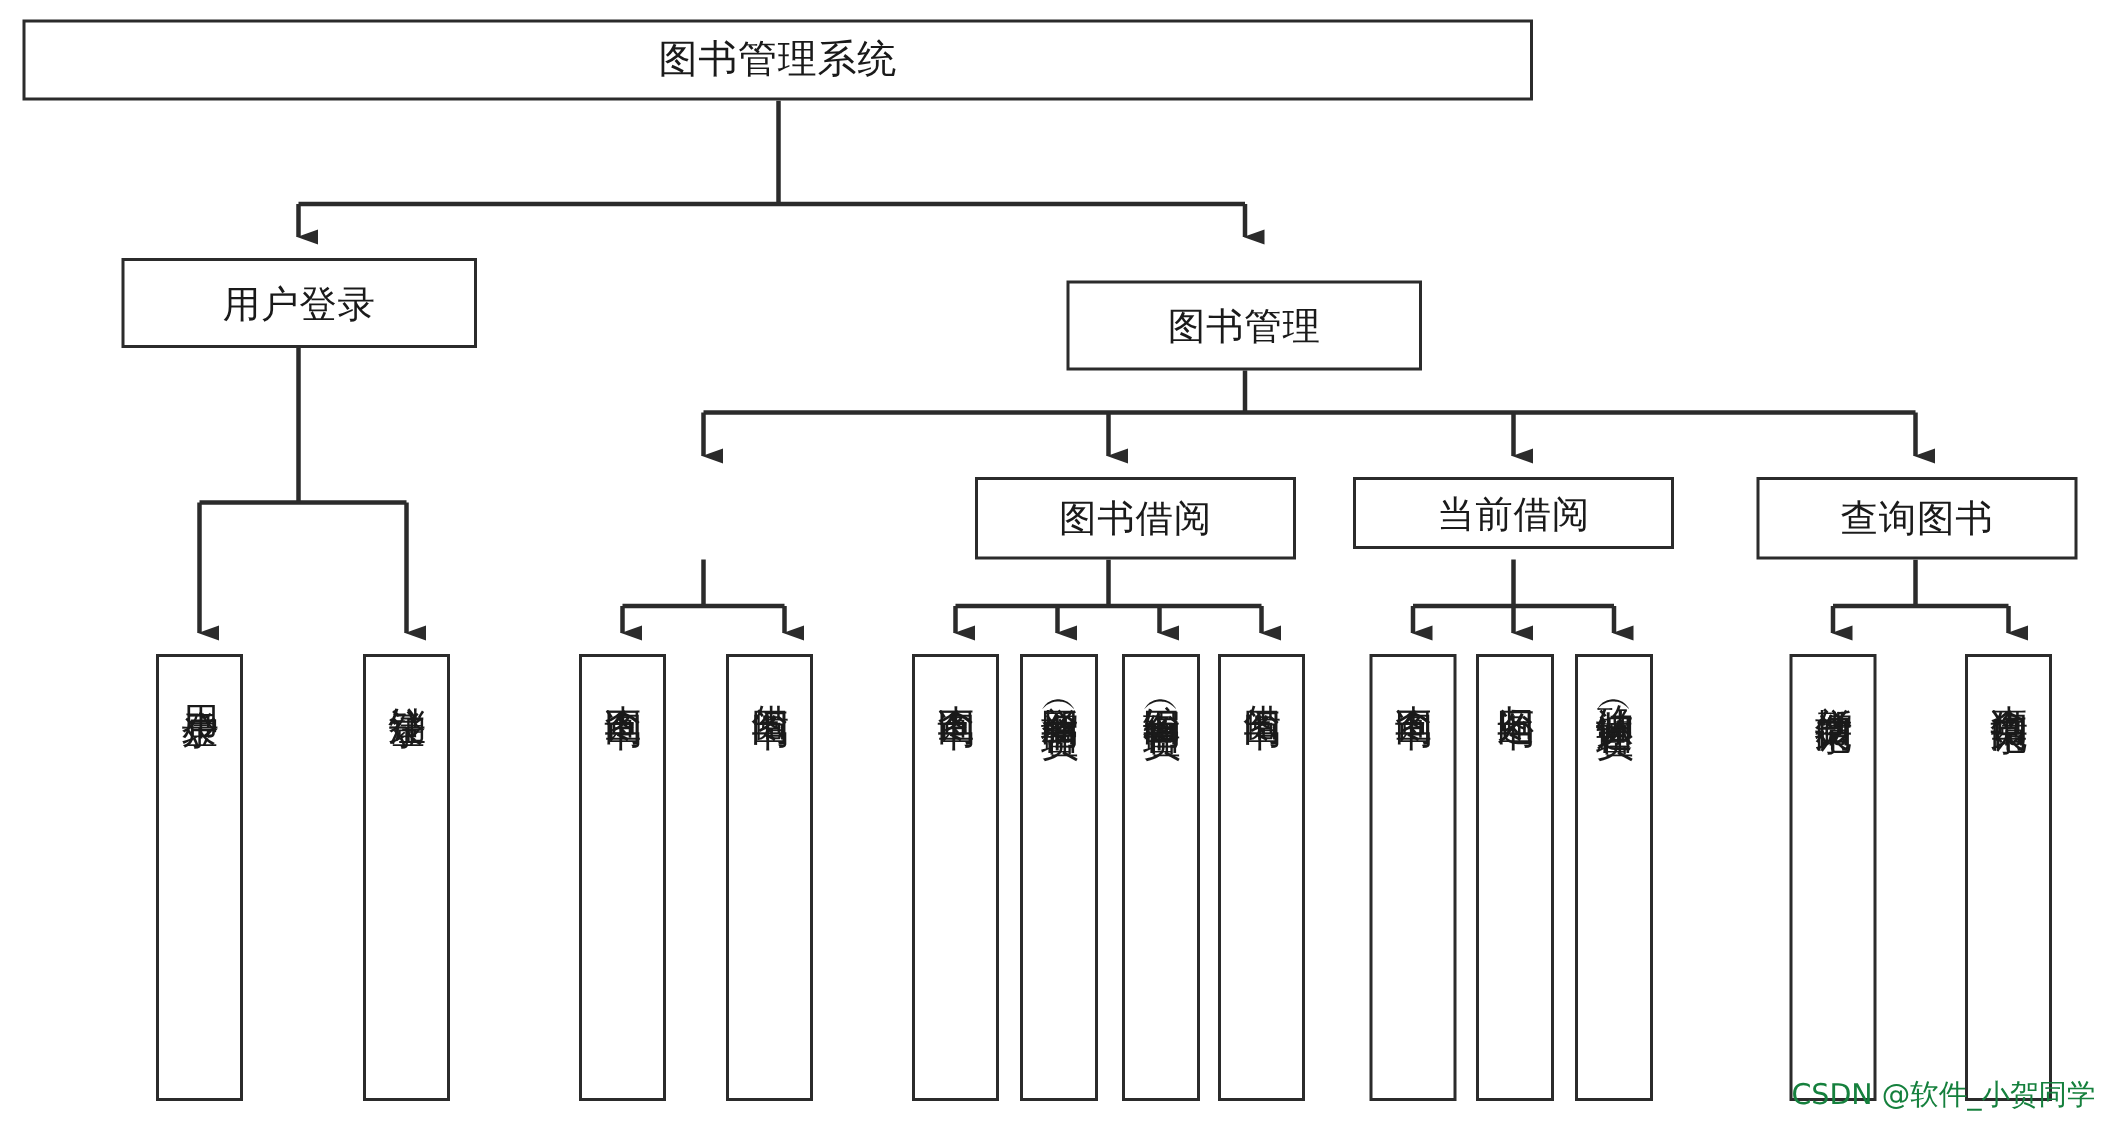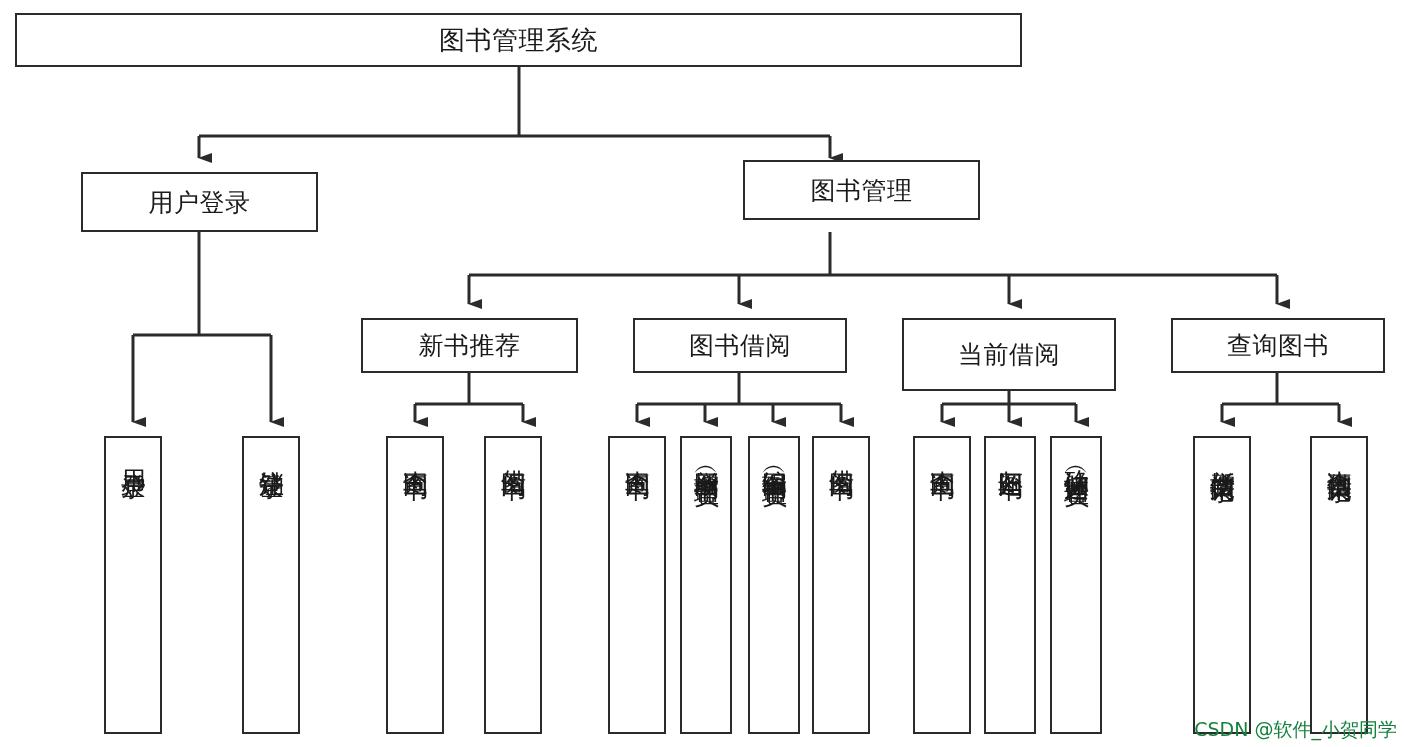--- a/index.html
+++ b/index.html
@@ -134,33 +134,30 @@
   </svg>
 
   <div class="node h root" style="left:15px; top:13px; width:1007px; height:54px;">
     <span class="node-label">图书管理系统</span>
   </div>
 
   <div class="node h" style="left:81px; top:172px; width:237px; height:60px;">
     <span class="node-label">用户登录</span>
   </div>
 
-  <div class="node h" style="left:711px; top:160px; width:237px; height:60px;margin-left:32px;">
+  <div class="node h" style="left:711px; top:187px; width:237px; height:60px;">
     <span class="node-label">图书管理</span>
   </div>
 
-  <div class="node h" style="left:361px; top:318px; width:217px; height:55px;">
-    <span class="node-label">新书推荐</span>
-  </div>
-
-  <div class="node h" style="left:633px; top:318px; width:214px; height:55px;">
+
+  <div class="node h" style="left:650px; top:318px; width:214px; height:55px;">
     <span class="node-label">图书借阅</span>
   </div>
 
-  <div class="node h" style="left:902px; top:318px; width:214px; height:73px;">
+  <div class="node h" style="left:902px; top:318px; width:214px; height:48px;">
     <span class="node-label">当前借阅</span>
   </div>
 
   <div class="node h" style="left:1171px; top:318px; width:214px; height:55px;">
     <span class="node-label">查询图书</span>
   </div>
 
   <div class="node v" style="left:104px; top:436px; width:58px; height:298px;">
     <span class="node-label">用户登录</span>
   </div>

